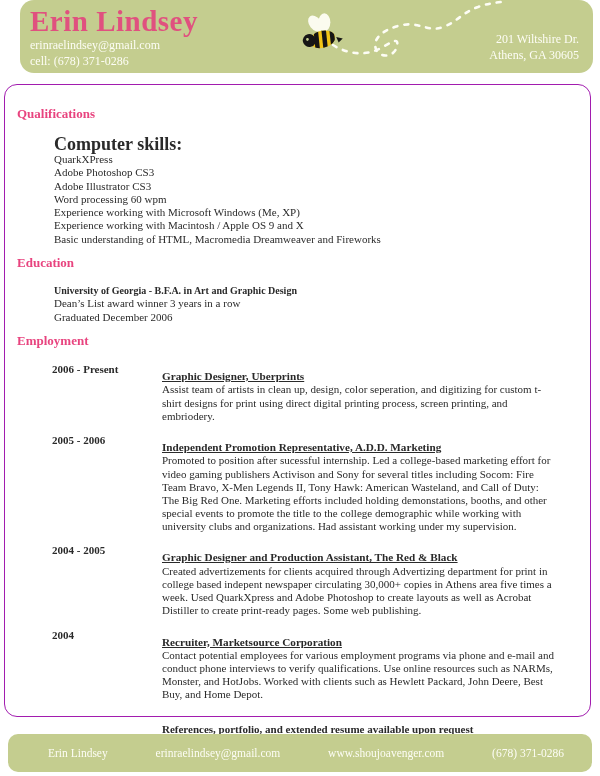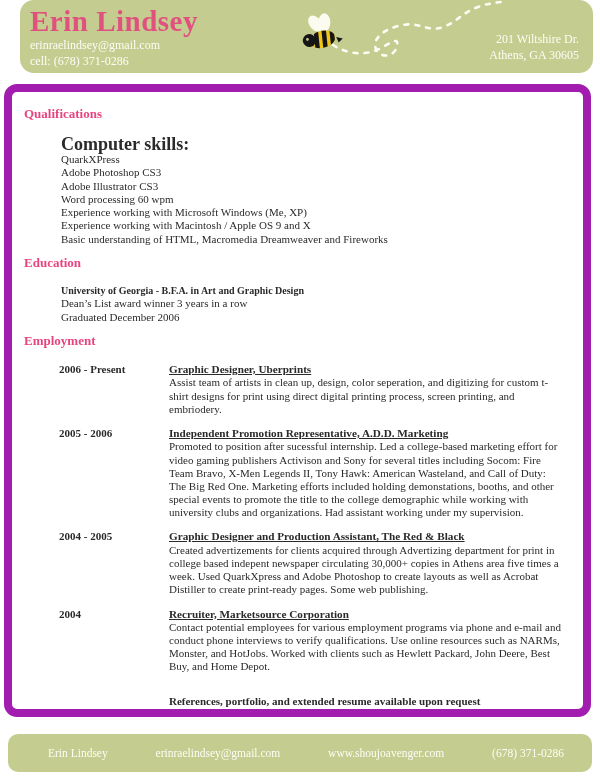--- a/index.html
+++ b/index.html
@@ -14,34 +14,34 @@
   .name-title { color:#e0517f; font-size:29px; font-weight:bold; letter-spacing:0.5px;
                 line-height:32px; }
   .header-contact { color:#fdfdf5; font-size:12px; line-height:16px; }
   .header-address { position:absolute; right:14px; top:31px; text-align:right;
                     color:#fdfdf5; font-size:12px; line-height:16px; }
 
   .bee-flight { position:absolute; left:275px; top:0; width:235px; height:62px; }
 
   
   .content-box { position:absolute; left:4px; top:84px; right:9px; height:633px;
-                 background:#fff; border:8px solid #a21caf; border-radius:13px;
-                 padding:15px 14px 0 12px; color:#2a2a2a; }
+                 background:#fff; border:1px solid #a21caf; border-radius:13px;
+                 padding:22px 14px 0 12px; color:#2a2a2a; }
   .section-heading { color:#e8447f; font-size:13px; font-weight:bold; line-height:14px; }
   .subheading { font-size:18px; font-weight:bold; margin:16px 0 2px 37px; line-height:14px; }
   .skills-list { list-style:none; margin-left:37px; font-size:11px; line-height:13.3px; }
   .edu-block { margin:14px 0 10px 37px; font-size:11px; line-height:13.3px; }
   .edu-degree { font-weight:bold; font-size:10px; }
   .heading-edu { margin-top:10px; }
   .heading-emp { margin-top:10px; }
 
   .jobs { margin:15px 0 0 35px; }
   .job { display:flex; margin-bottom:11px; }
   .job-dates { width:110px; flex:none; font-size:11px; font-weight:bold; line-height:13.5px; }
-  .job-body { width:392px; }
+  .job-body { width:392px;margin-top:7px; }
   .job-title { font-size:11.2px; font-weight:bold; text-decoration:underline; line-height:13.5px; }
   .job-desc { font-size:11px; line-height:13.15px; }
   .closing-note { margin:21px 0 0 145px; font-size:11px; font-weight:bold; }
 
   
   .footer-bar { position:absolute; left:8px; right:8px; top:734px; height:38px;
                 background:#c4cd8f; border-radius:10px; display:flex; align-items:center;
                 justify-content:space-between; padding:0 28px 0 40px;
                 color:#fdfdf5; font-size:11.5px; }
 </style>

